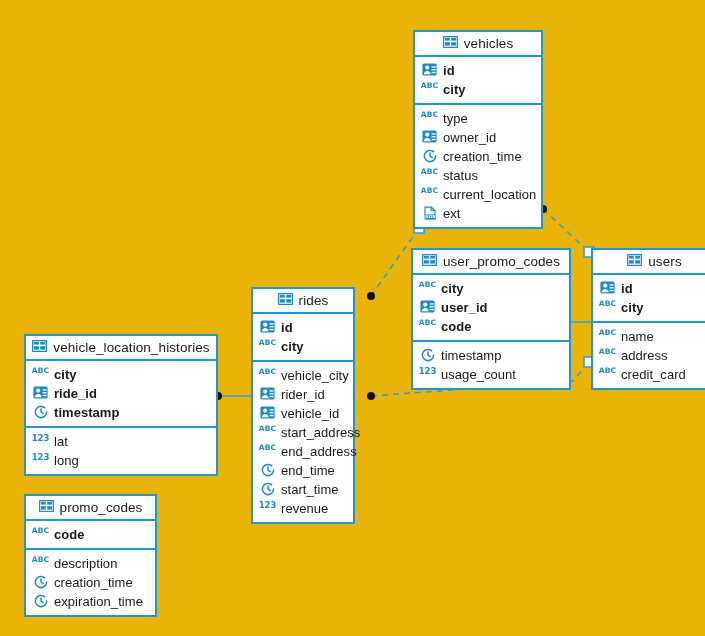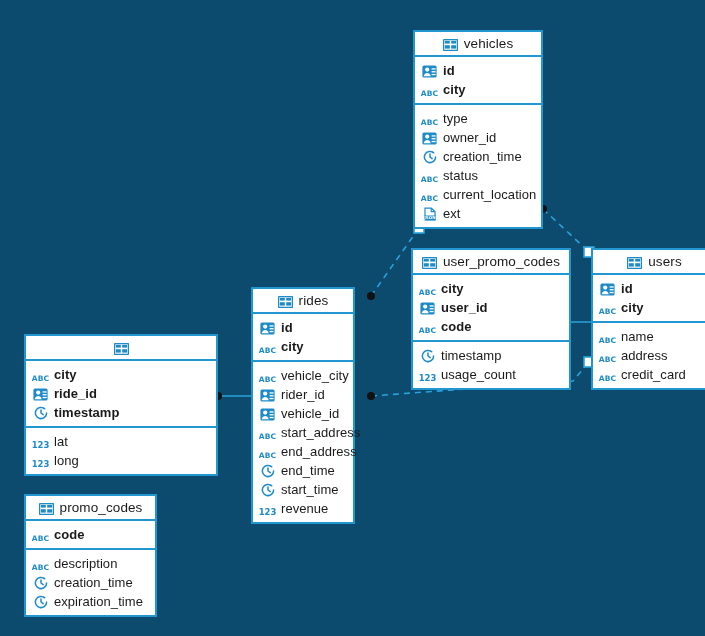--- a/index.html
+++ b/index.html
@@ -9,21 +9,21 @@
     background: #ffffff;
   }
   body {
     font-family: "Liberation Sans", sans-serif;
     -webkit-font-smoothing: antialiased;
   }
   #canvas {
     position: relative;
     width: 705px;
     height: 636px;
-    background: #0c4a6e;
+    background: #eab308;
     overflow: hidden;
   }
   #edge-layer {
     position: absolute;
     left: 0;
     top: 0;
     width: 705px;
     height: 636px;
     pointer-events: none;
   }
@@ -71,21 +71,21 @@
     letter-spacing: 0.05px;
   }
   .col-row.pk .col-name {
     font-weight: bold;
   }
   .ic {
     flex: 0 0 auto;
     width: 15px;
     height: 15px;
     display: inline-flex;
-    align-items: flex-end;
+    align-items: flex-start;
     justify-content: center;
   }
   .ic svg { display: block; }
   .ic-abc, .ic-123 {
     font-family: "DejaVu Sans", sans-serif;
     color: #1e8bc8;
     font-weight: bold;
     line-height: 1;
   }
   .ic-abc { font-size: 7.5px; letter-spacing: 0.2px; }
@@ -436,20 +436,21 @@
       <div class="tbl-header">
         <span class="ic">
           <svg width="15" height="12" viewBox="0 0 15 12">
             <rect x="0.5" y="0.5" width="14" height="11" rx="1" fill="none" stroke="#1e8bc8" stroke-width="1.4"></rect>
             <rect x="1.8" y="1.8" width="5" height="2.8" fill="#1e8bc8"></rect>
             <rect x="8.2" y="1.8" width="5" height="2.8" fill="#1e8bc8"></rect>
             <rect x="1.8" y="6.2" width="5" height="3.4" fill="#1e8bc8"></rect>
             <rect x="8.2" y="6.2" width="5" height="3.4" fill="#1e8bc8"></rect>
           </svg>
         </span>
+        <span class="tbl-title">vehicle_location_histories</span>
       </div>
       <div class="tbl-section keys">
         <div class="col-row pk">
           <span class="ic">
             <span class="ic-abc">ABC</span>
           </span>
           <span class="col-name">city</span>
         </div>
         <div class="col-row pk">
           <span class="ic">

